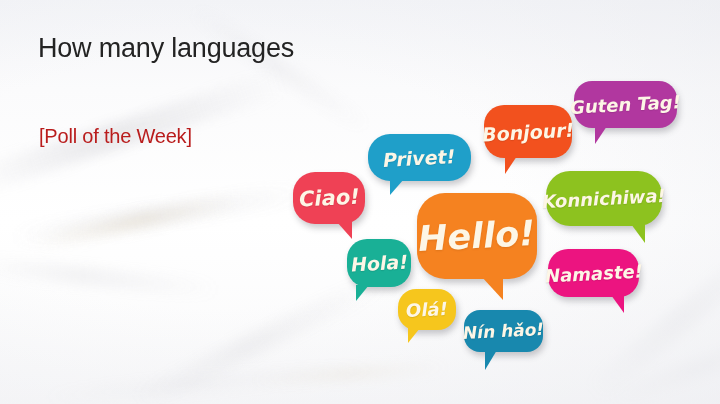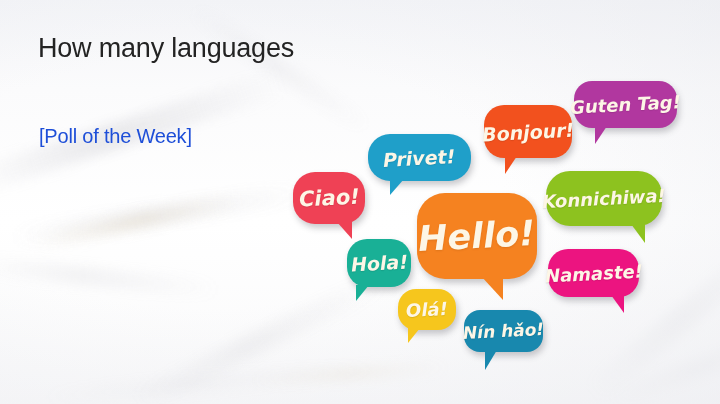--- a/index.html
+++ b/index.html
@@ -60,21 +60,21 @@
     font-size: 27px;
     line-height: 36px;
     font-weight: 400;
     letter-spacing: -0.2px;
   }
   .headline .l2 { display: block; }
   .subline {
     position: absolute;
     left: 39px;
     top: 123px;
-    color: #1d4ed8;
+    color: #b91c1c;
     font-size: 20px;
     line-height: 26px;
     letter-spacing: -0.2px;
   }
 
   
   .bubbles { position: absolute; inset: 0; }
 
   .bubble {
     position: absolute;

